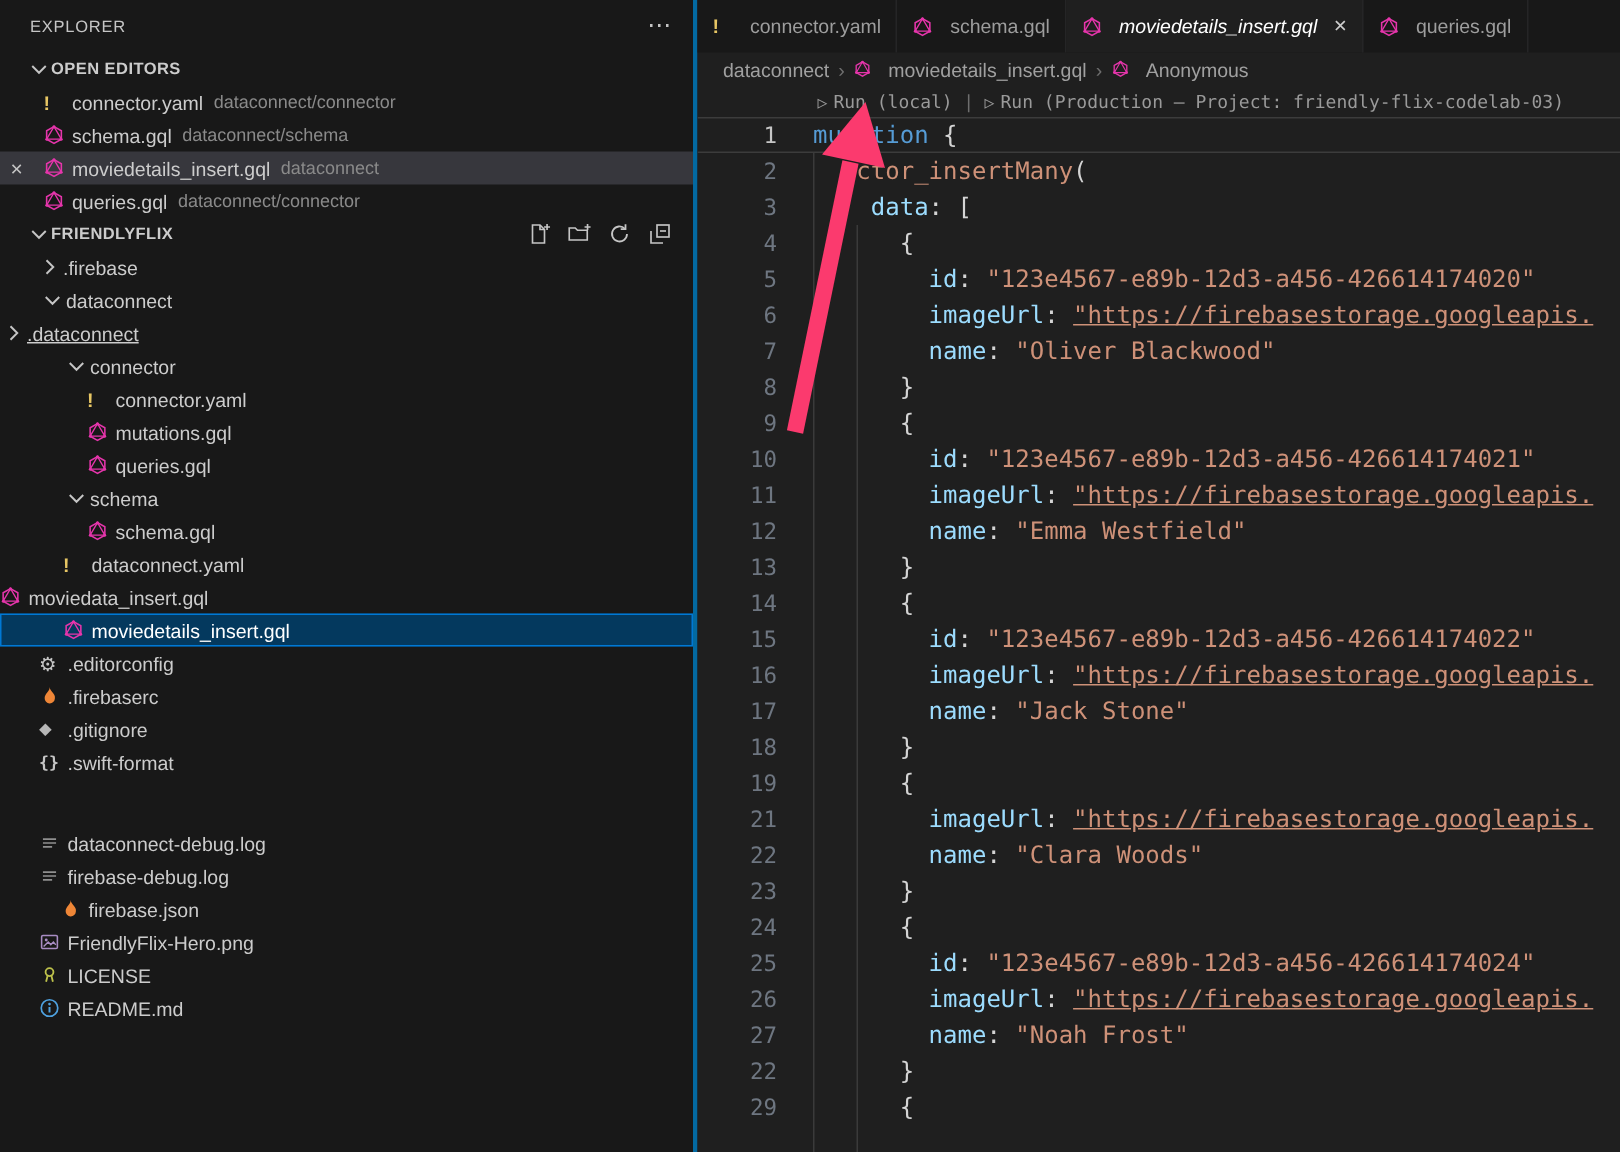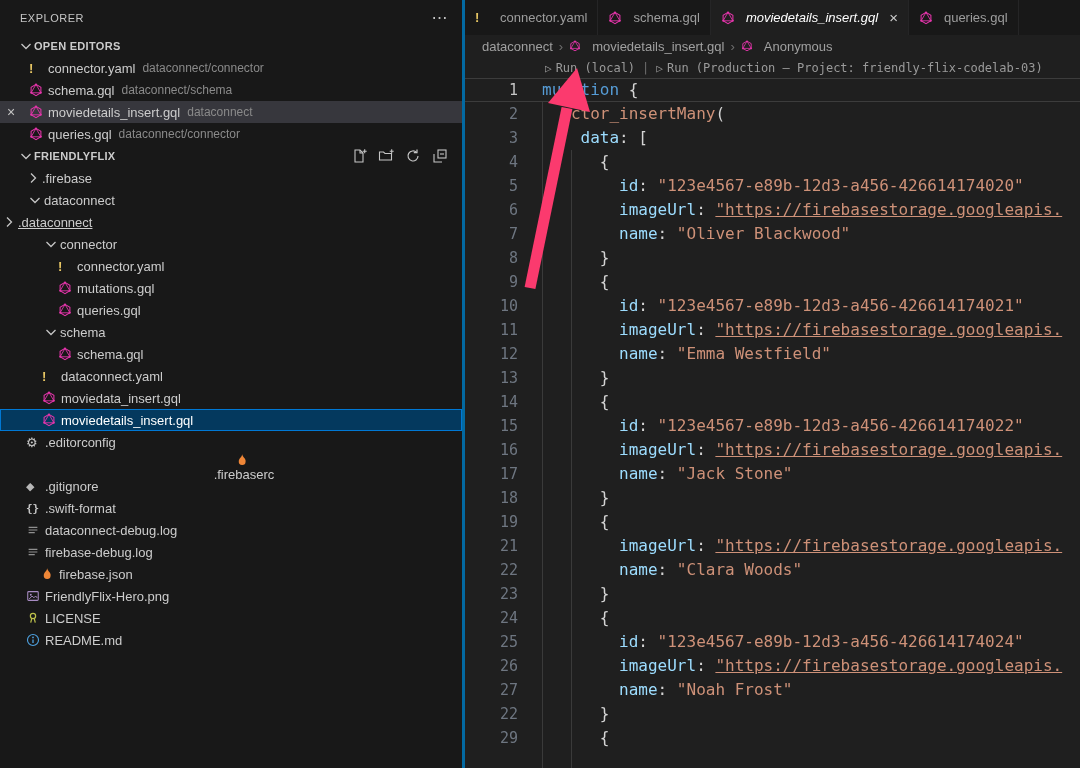--- a/index.html
+++ b/index.html
@@ -252,21 +252,21 @@
             </svg>
           </span>
           <span>schema.gql</span>
         </div>
         <div class="tree-row" style="padding-left: 42px;">
           <span class="row-icon">
             <span class="warn-glyph">!</span>
           </span>
           <span>dataconnect.yaml</span>
         </div>
-        <div class="tree-row" style="padding-left: 42px;">
+        <div class="tree-row" style="">
           <span class="row-icon">
             <svg width="14" height="14" viewBox="0 0 16 16">
               <path d="M8 1.6 13.6 4.8v6.4L8 14.4 2.4 11.2V4.8z" fill="none" stroke="#e535ab" stroke-width="1.2"></path>
               <path d="M8 1.6 13.6 11.2H2.4z" fill="none" stroke="#e535ab" stroke-width="1"></path>
               <circle cx="8" cy="1.8" r="1.2" fill="#e535ab"></circle>
               <circle cx="2.6" cy="11.2" r="1.2" fill="#e535ab"></circle>
               <circle cx="13.4" cy="11.2" r="1.2" fill="#e535ab"></circle>
             </svg>
           </span>
           <span>moviedata_insert.gql</span>
@@ -282,41 +282,41 @@
             </svg>
           </span>
           <span>moviedetails_insert.gql</span>
         </div>
         <div class="tree-row" style="padding-left: 26px;">
           <span class="row-icon">
             <span class="gear-glyph">⚙</span>
           </span>
           <span>.editorconfig</span>
         </div>
-        <div class="tree-row" style="padding-left: 26px; flex-direction: column;">
+        <div class="tree-row" style="padding-left: 26px;">
           <span class="row-icon">
             <svg width="14" height="14" viewBox="0 0 16 16">
               <path d="M8 1.2c.7 3-3.7 4.9-3.7 8.4a3.9 3.9 0 0 0 7.8.3C12.8 6.4 9 5.4 8 1.2z" fill="#ee8637"></path>
             </svg>
           </span>
           <span>.firebaserc</span>
         </div>
         <div class="tree-row" style="padding-left: 26px;">
           <span class="row-icon">
             <span class="diamond-glyph">◆</span>
           </span>
           <span>.gitignore</span>
         </div>
         <div class="tree-row" style="padding-left: 26px;">
           <span class="row-icon">
             <span class="brace-glyph">{}</span>
           </span>
           <span>.swift-format</span>
         </div>
-        <div class="tree-row" style="padding-left: 26px;">
+        <div class="tree-row" style="padding-left: 26px; margin-top: 32px;">
           <span class="row-icon">
             <svg width="14" height="14" viewBox="0 0 16 16">
               <path d="M3 5h10M3 8h10M3 11h7" stroke="#8f8f8f" stroke-width="1.3"></path>
             </svg>
           </span>
           <span>dataconnect-debug.log</span>
         </div>
         <div class="tree-row" style="padding-left: 26px;">
           <span class="row-icon">
             <svg width="14" height="14" viewBox="0 0 16 16">

